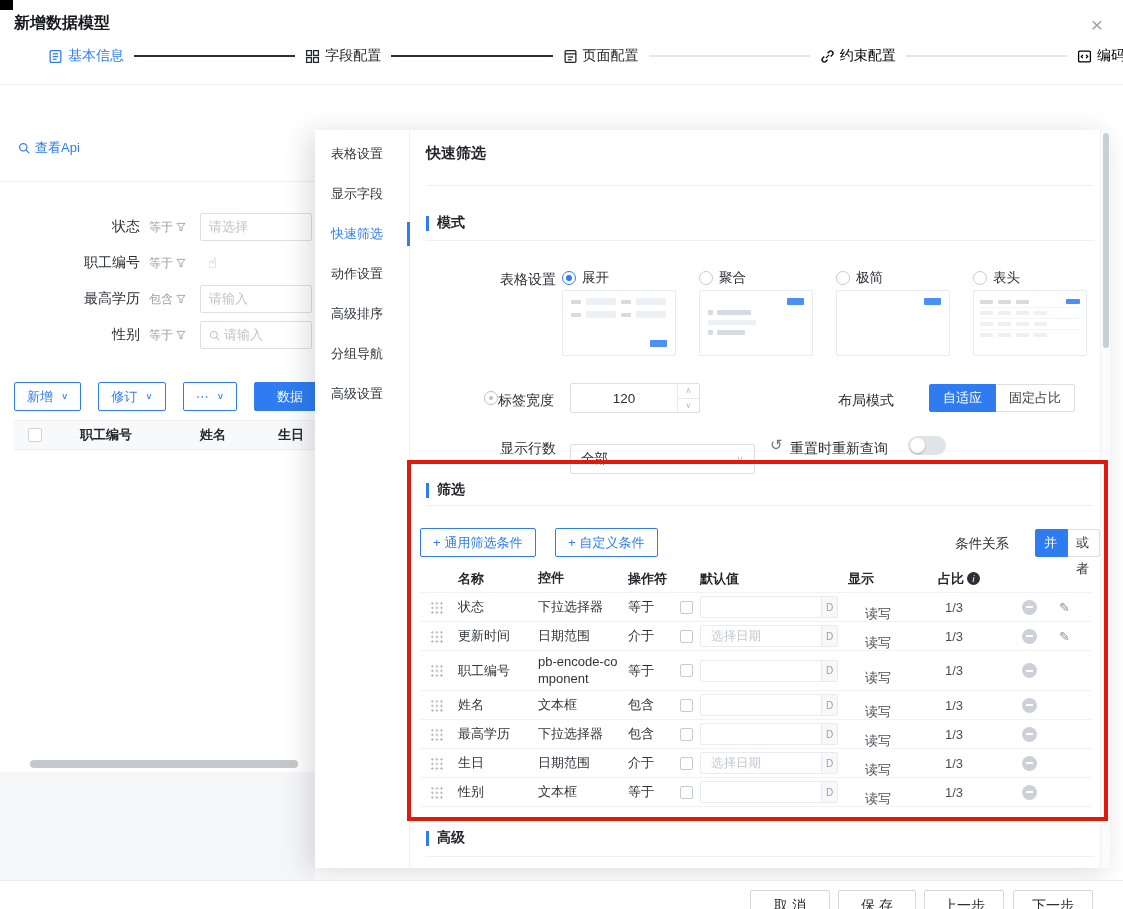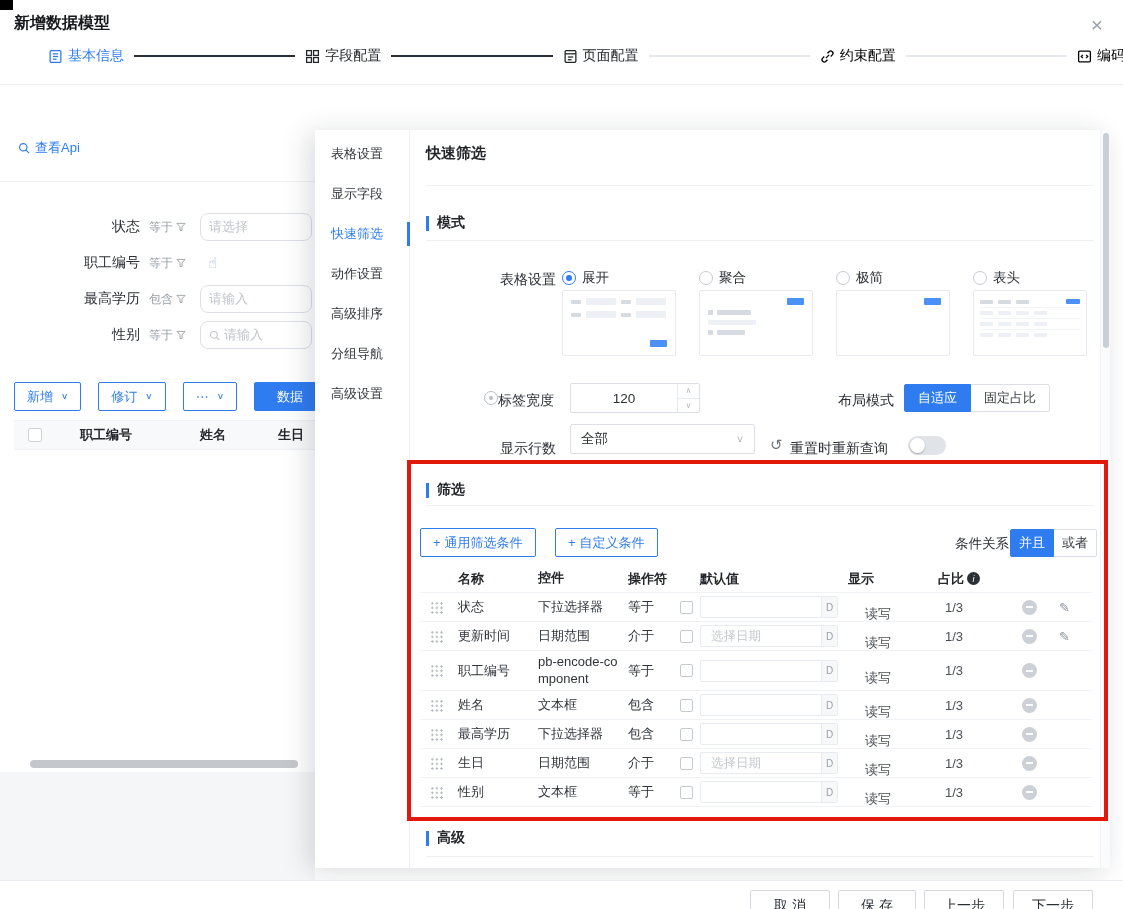--- a/index.html
+++ b/index.html
@@ -31,21 +31,21 @@
   .tabbar { position:absolute; left:0; top:94px; width:1123px; height:32px; border-bottom:1px solid #e9ebee; }
   .tab { position:absolute; top:0; height:32px; line-height:30px; padding:0 17px; font-size:13px; cursor:pointer; border-radius:2px 2px 0 0; }
   .tab.active { left:14px; background:#fff; border:1px solid #e9ebee; border-bottom:1px solid #fff; color:#2e7cf0; }
   .tab.inactive { left:97px; background:#f7f8fa; border:1px solid #eef0f2; border-bottom:none; color:#6b7076; }
   .view-api { position:absolute; left:18px; top:139px; display:flex; align-items:center; gap:5px; color:#2e7cf0; font-size:13px; cursor:pointer; }
   .left-hr { position:absolute; left:0; top:181px; width:315px; height:1px; background:#eef0f2; }
 
   .f-row { position:absolute; left:0; height:32px; display:flex; align-items:center; }
   .f-label { width:140px; text-align:right; font-size:14px; color:#2b2f36; }
   .f-op { padding-left:9px; font-size:12px; color:#98a0a8; display:flex; align-items:center; gap:3px; cursor:pointer; width:56px; }
-  .f-field { margin-left:4px; width:112px; height:28px; border:1px solid #dcdfe4; border-radius:8px; display:flex; align-items:center; padding:0 8px; gap:4px; font-size:13px; color:#c0c4cc; background:#fff; }
+  .f-field { margin-left:4px; width:112px; height:28px; border:1px solid #dcdfe4; border-radius:2px; display:flex; align-items:center; padding:0 8px; gap:4px; font-size:13px; color:#c0c4cc; background:#fff; }
   .f-hand { margin-left:12px; color:#9db4d6; font-size:15px; cursor:pointer; }
 
   .toolbar { position:absolute; left:14px; top:382px; display:flex; gap:17px; }
   .tbtn { height:29px; padding:0 12px; border:1px solid #2e7cf0; color:#2e7cf0; border-radius:2px; background:#fff; display:flex; align-items:center; gap:8px; font-size:13px; cursor:pointer; }
   .tbtn .chev { font-size:10px; color:#2e7cf0; transform:scaleY(.85); }
   .tbtn.primary { background:#2e7cf0; color:#fff; width:72px; justify-content:center; }
 
   .grid-head { position:absolute; left:14px; top:420px; width:301px; height:30px; background:#f8f9fb; border-top:1px solid #eef0f2; border-bottom:1px solid #eef0f2; display:flex; align-items:center; font-size:13px; font-weight:700; color:#23262b; }
   .gh-cb { width:42px; display:flex; justify-content:center; }
   .checkbox { width:14px; height:14px; border:1px solid #cfd3d9; border-radius:2px; background:#fff; cursor:pointer; }
@@ -89,28 +89,28 @@
   .mrow2 { display:flex; align-items:center; gap:4px; margin-bottom:5px; }
   .grid-row { display:flex; align-items:center; gap:5px; padding:3px 0; border-bottom:1px solid #f2f4f7; }
 
   .target-icon { position:absolute; left:74px; top:261px; width:14px; height:14px; border:1px solid #b9bfc8; border-radius:50%; }
   .target-icon::after { content:""; position:absolute; left:4px; top:4px; width:4px; height:4px; border-radius:50%; background:#b9bfc8; }
   .num-input { position:absolute; left:160px; top:253px; width:130px; height:30px; border:1px solid #dcdfe4; border-radius:2px; display:flex; background:#fff; }
   .num-val { flex:1; border:none; outline:none; text-align:center; font-size:13.5px; color:#2b2f36; font-family:inherit; width:100%; background:transparent; }
   .spin { width:22px; border-left:1px solid #e6e9ed; display:flex; flex-direction:column; }
   .spin-btn { flex:1; display:flex; align-items:center; justify-content:center; font-size:8px; color:#b6bcc4; cursor:pointer; }
   .spin-btn:first-child { border-bottom:1px solid #e6e9ed; }
-  .seg-group { position:absolute; display:flex; height:28px; }
+  .seg-group { position:absolute; display:flex; height:28px;margin-left:25px; }
   .sg-layout { left:494px; top:254px; } .sg-rel { left:600px; top:399px; }
   .seg { padding:0 13px; line-height:26px; font-size:13px; border:1px solid #dcdfe4; background:#fff; color:#3a3f45; cursor:pointer; }
   .seg:first-child { border-radius:2px 0 0 2px; } .seg:last-child { border-radius:0 2px 2px 0; margin-left:-1px; }
   .seg.on { background:#2e7cf0; border-color:#2e7cf0; color:#fff; position:relative; z-index:1; }
   .sg-rel .seg { padding:0 8px; }
 
-  .select { position:absolute; left:160px; top:294px; width:185px; height:30px; border:1px solid #dcdfe4; border-radius:2px; display:flex; align-items:center; padding:0 10px; font-size:13.5px; color:#2b2f36; background:#fff; cursor:pointer; }
+  .select { position:absolute; left:160px; top:314px; width:185px; height:30px; border:1px solid #dcdfe4; border-radius:2px; display:flex; align-items:center; padding:0 10px; font-size:13.5px; color:#2b2f36; background:#fff; cursor:pointer; }
   .select .val { flex:1; }
   .select .chev { color:#b6bcc4; font-size:11px; transform:scaleY(.85); }
   .reload { position:absolute; left:360px; top:307px; color:#6f7680; font-size:15px; cursor:pointer; line-height:1; }
   .toggle { position:absolute; left:498px; top:306px; width:38px; height:19px; border-radius:10px; background:#e0e4e9; cursor:pointer; }
   .knob { position:absolute; left:2px; top:2px; width:15px; height:15px; border-radius:50%; background:#fff; box-shadow:0 1px 2px rgba(0,0,0,.25); }
 
   .obtn { position:absolute; top:398px; height:29px; border:1px solid #2e7cf0; color:#2e7cf0; border-radius:2px; background:#fff; display:flex; align-items:center; padding:0 12px; gap:4px; font-size:13px; cursor:pointer; }
   .btn-general { left:10px; } .btn-custom { left:145px; }
 
   

